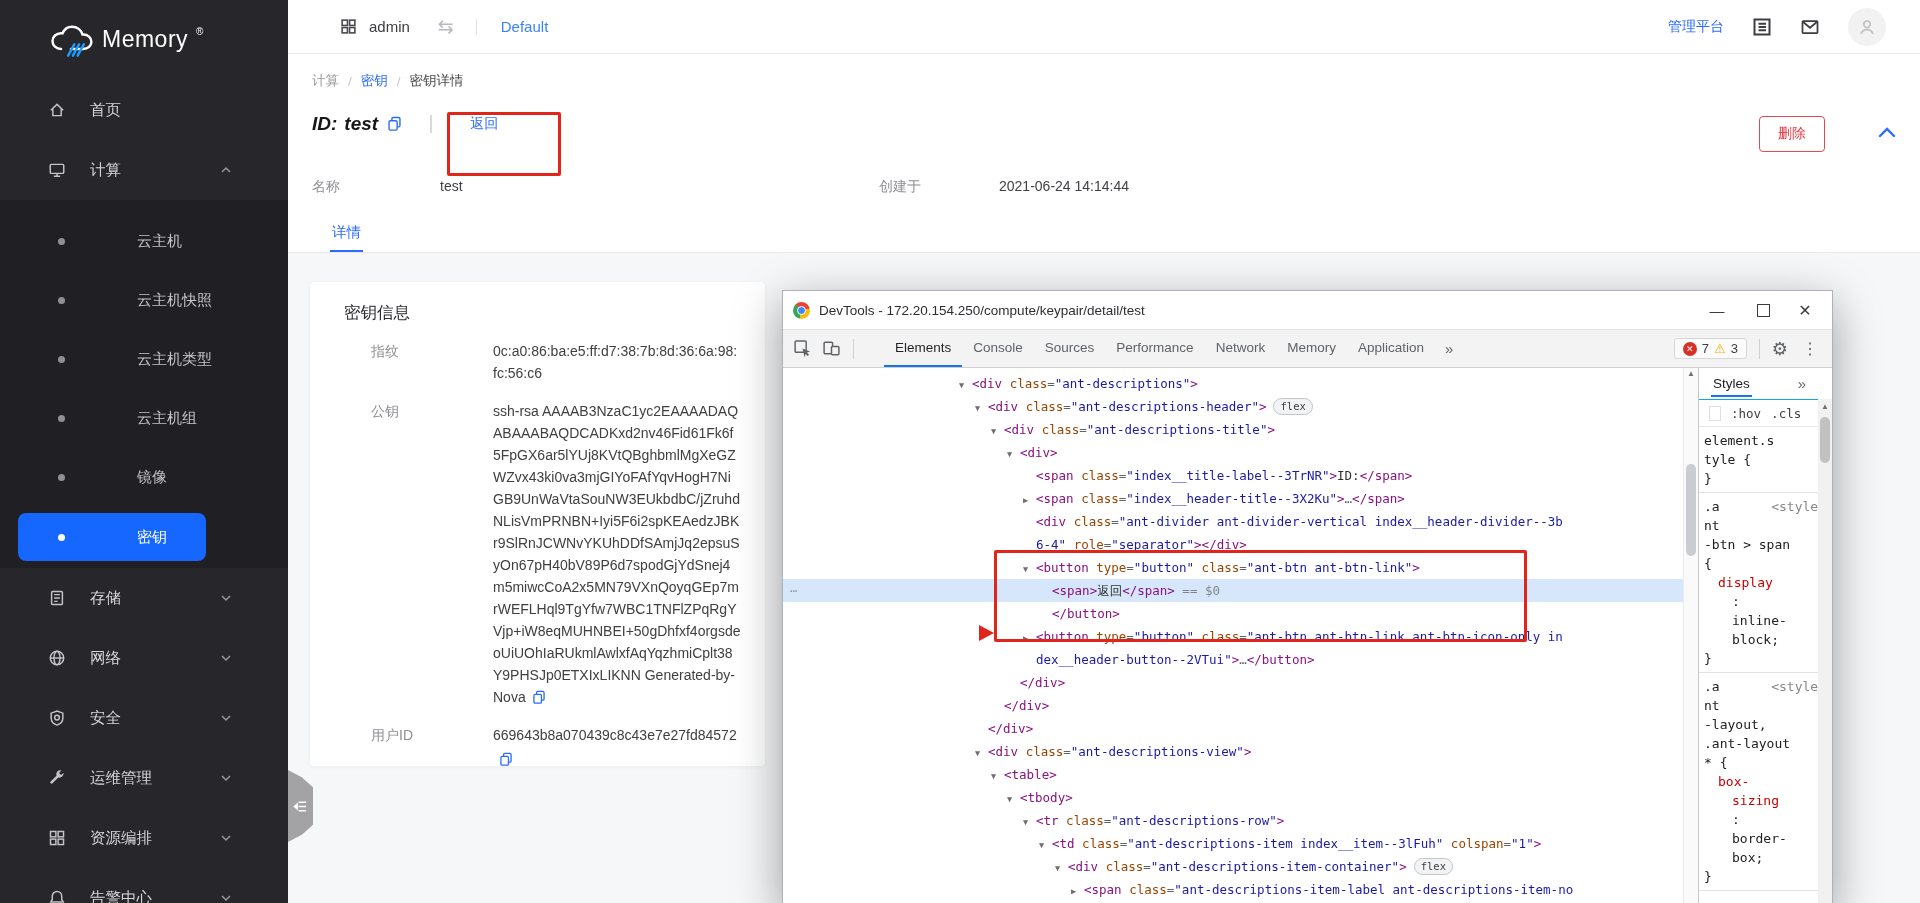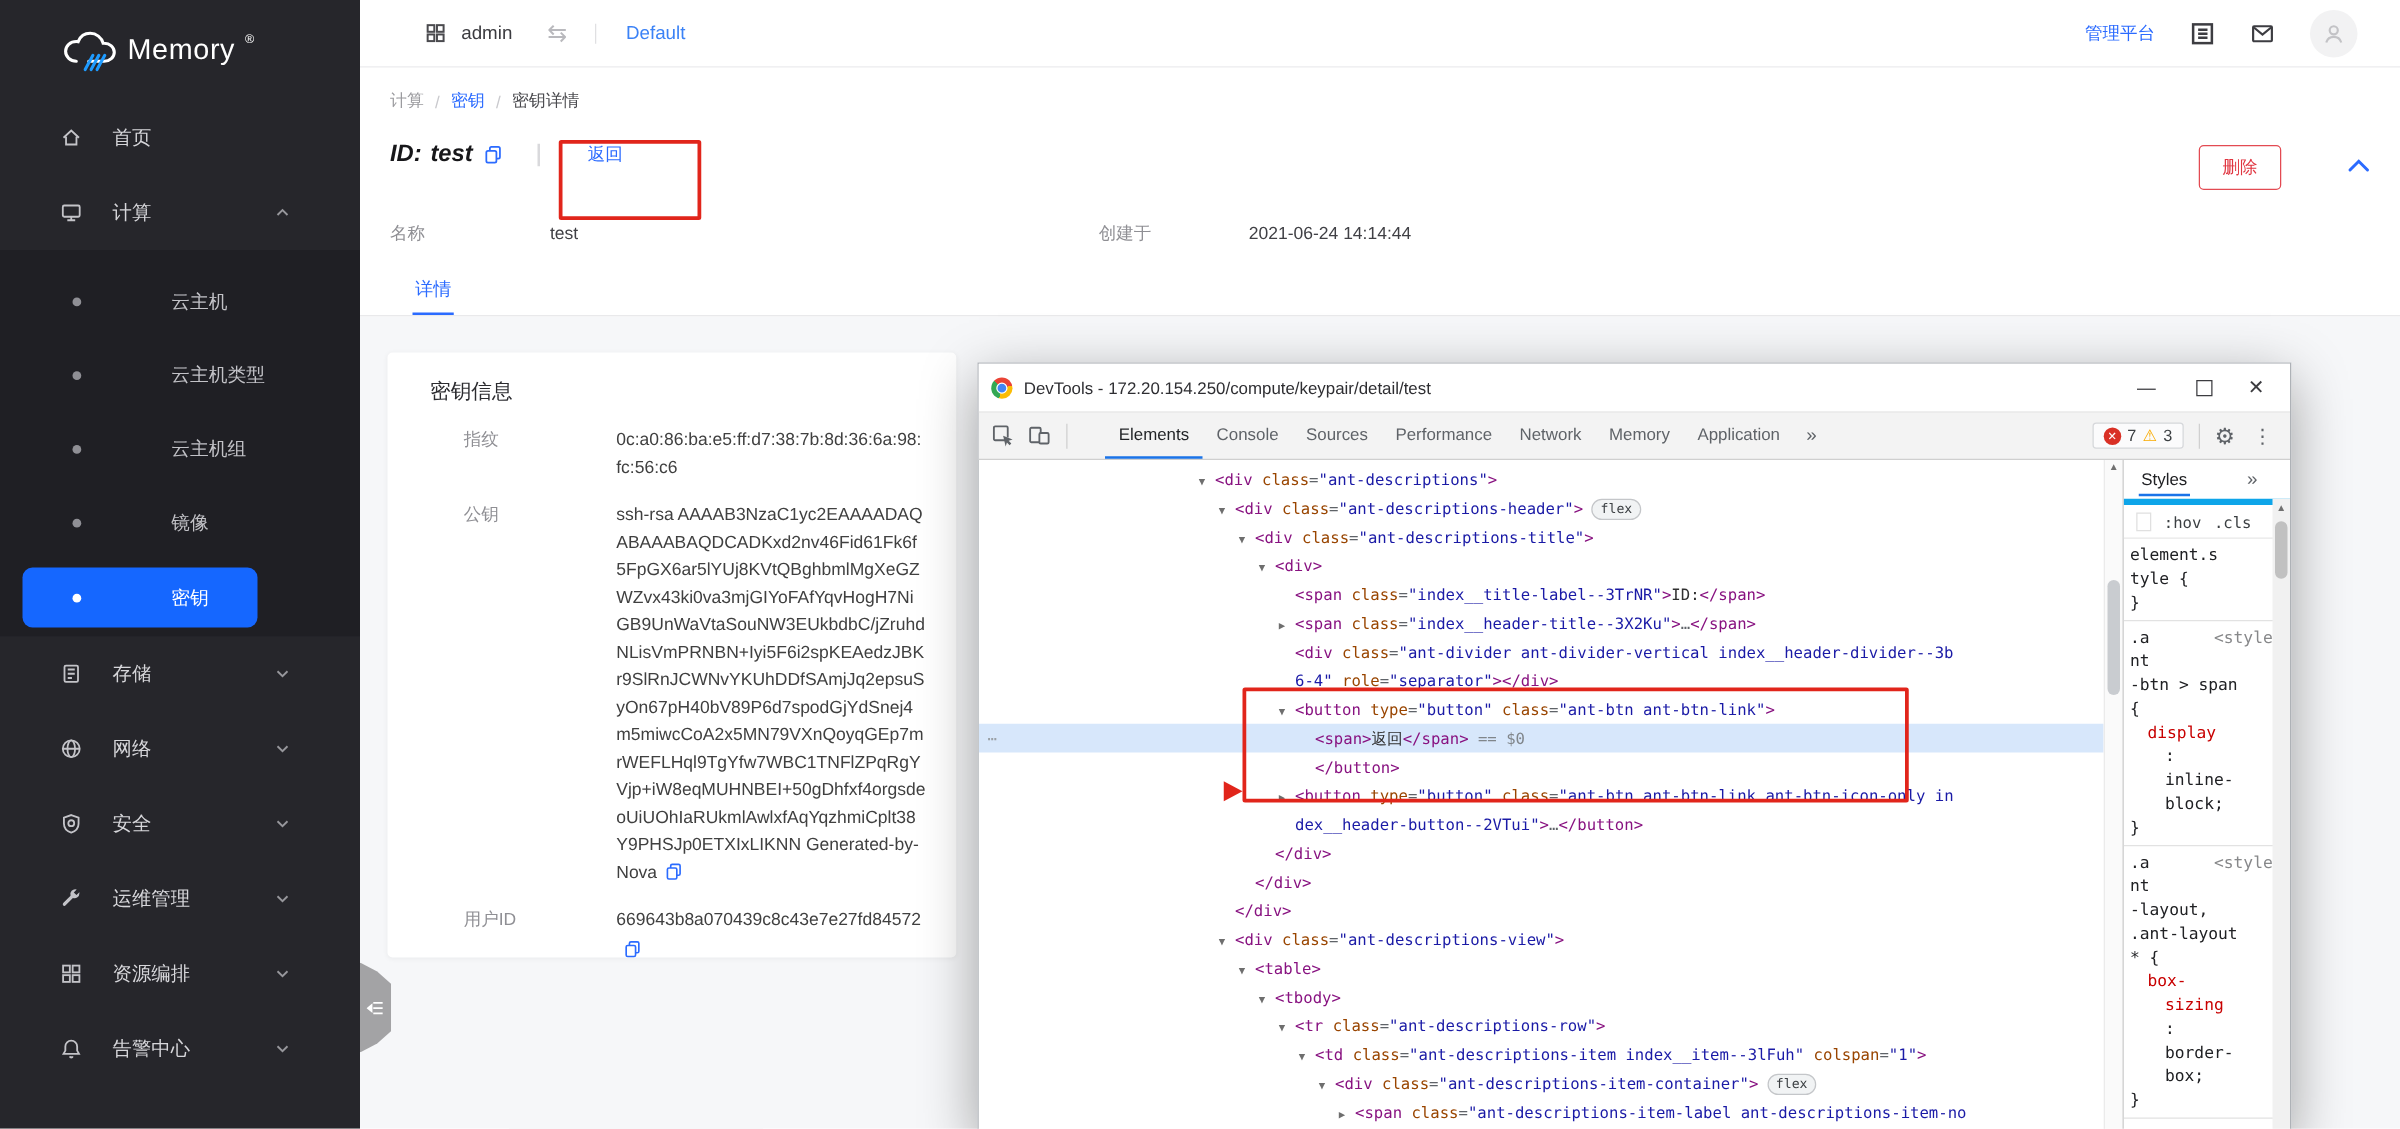--- a/index.html
+++ b/index.html
@@ -114,21 +114,21 @@
   .tk-q{color:#80868b;}
   .flexbadge{display:inline-block;border:1px solid #c4c6c9;background:#f1f3f4;color:#3c4043;border-radius:9px;font-size:10.5px;line-height:15px;padding:0 6px;margin-left:7px;font-family:"DejaVu Sans Mono",monospace;vertical-align:1px;}
 
   
   .dt-vscroll{width:14px;flex:0 0 auto;background:#fafafa;border-left:1px solid #ebebeb;position:relative;}
   .vs-up{position:absolute;top:1px;left:0;width:14px;text-align:center;font-size:8px;color:#707070;cursor:pointer;}
   .vs-thumb{position:absolute;left:2px;top:96px;width:10px;height:92px;background:#c9ccd0;border-radius:6px;cursor:pointer;}
 
   
   .dt-styles{flex:1;border-left:1px solid #c9c9c9;background:#fff;position:relative;overflow:hidden;}
-  .st-head{height:31px;border-bottom:5px solid #0ea5e9;display:flex;align-items:center;position:relative;}
+  .st-head{height:31px;border-bottom:1px solid #0ea5e9;display:flex;align-items:center;position:relative;}
   .st-tab{margin-left:12px;font-size:13.5px;color:#202124;border-bottom:2px solid #1a73e8;padding:5px 2px 4px 2px;cursor:pointer;}
   .st-more{position:absolute;right:26px;color:#5f6368;font-size:15px;cursor:pointer;}
   .st-filter{height:26px;border-bottom:1px solid #e7e7e7;display:flex;align-items:center;font-family:"DejaVu Sans Mono",monospace;font-size:12.5px;color:#3c4043;gap:10px;padding-left:10px;background:#fff;}
   .st-filter .fbox{width:10px;height:13px;background:#fff;border:1px solid #e0e0e0;}
   .st-rules{font-family:"DejaVu Sans Mono",monospace;font-size:13px;color:#202124;}
   .sblock{border-bottom:1px solid #e2e2e2;padding:4px 4px 4px 5px;position:relative;}
   .sline{line-height:19px;white-space:pre;}
   .sline .src{float:right;color:#87888a;margin-right:2px;}
   .sl-r{color:#c80000;}
   .st-scroll{position:absolute;right:0;top:31px;bottom:0;width:14px;background:#f1f1f1;}
@@ -171,20 +171,24 @@
           </svg>
           <span>计算</span>
           <svg class="sb-chev" viewBox="0 0 12 12" fill="none" stroke="currentColor" stroke-width="1.5">
             <path d="m2 8 4-4 4 4"></path>
           </svg>
         </div>
         <div class="sb-sub">
           <div class="sb-sub-item">
             <span class="sb-bullet"></span>
             <span>云主机</span>
+          </div>
+          <div class="sb-sub-item">
+            <span class="sb-bullet"></span>
+            <span>云主机快照</span>
           </div>
           <div class="sb-sub-item">
             <span class="sb-bullet"></span>
             <span>云主机类型</span>
           </div>
           <div class="sb-sub-item">
             <span class="sb-bullet"></span>
             <span>云主机组</span>
           </div>
           <div class="sb-sub-item">

